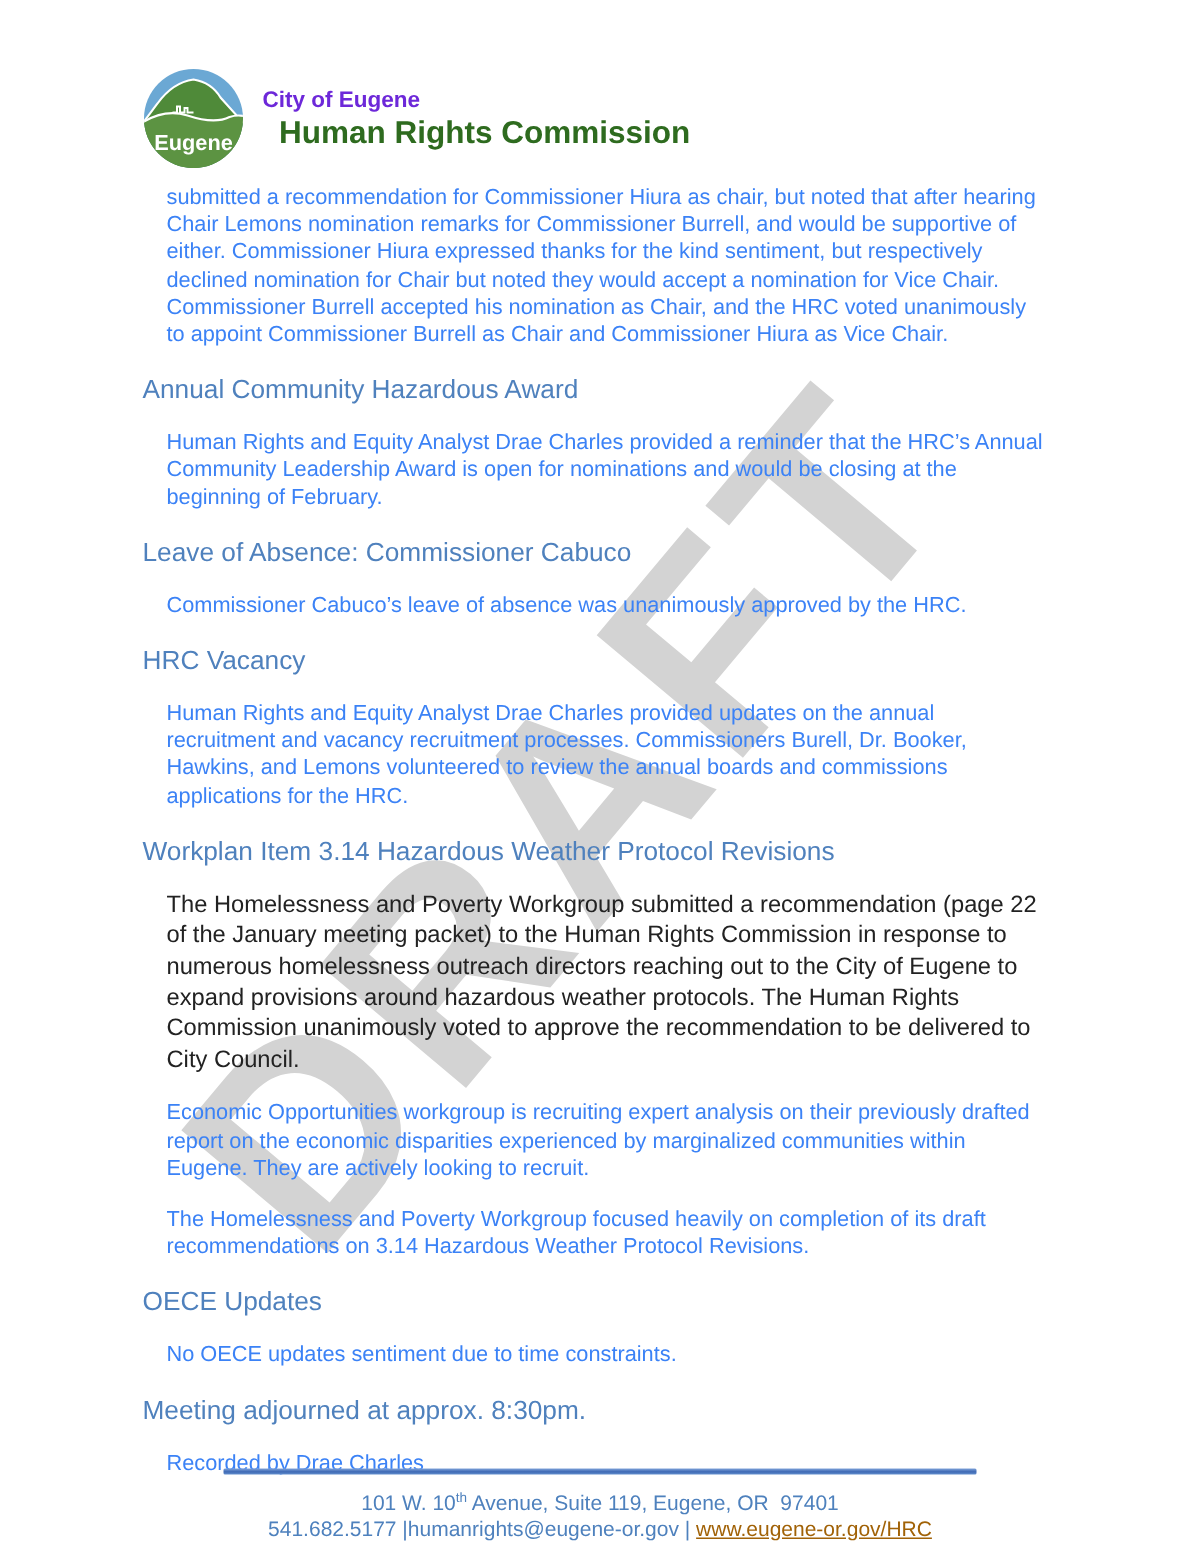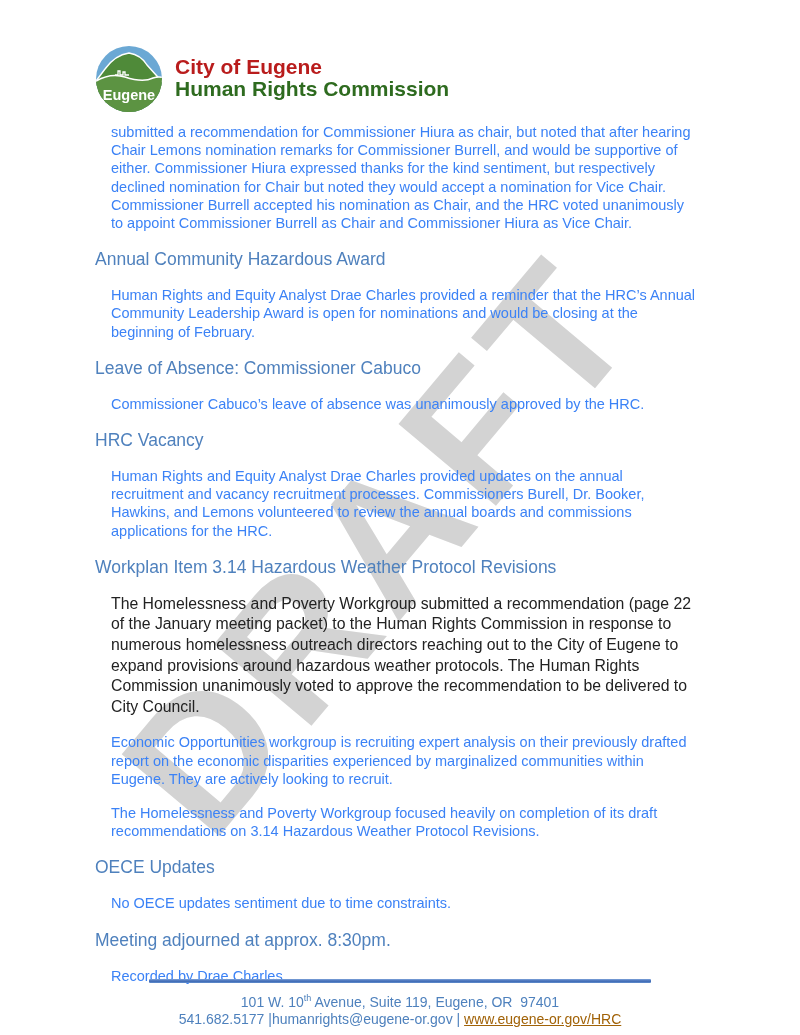--- a/index.html
+++ b/index.html
@@ -11,22 +11,22 @@
   .watermark{
     position:absolute;left:50%;top:545px;z-index:0;
     transform:translate(-53%,-50%) rotate(-50deg);
     font-size:185px;font-weight:600;letter-spacing:10px;
     color:#d3d3d3;white-space:nowrap;user-select:none;
   }
   .content{position:absolute;left:95px;top:45px;width:618px;z-index:1;}
   .masthead{display:flex;align-items:center;}
   .logo{width:68px;height:68px;flex:0 0 68px;}
   .titles{margin-left:12px;}
-  .org-name{font-size:21px;font-weight:bold;color:#b91c1c;line-height:18px;}
-  .commission-name{font-size:21px;font-weight:bold;color:#2e6b1f;line-height:25px;}
+  .org-name{font-size:15px;font-weight:bold;color:#6d28d9;line-height:18px;}
+  .commission-name{font-size:21px;font-weight:bold;color:#2e6b1f;line-height:25px;margin-left:11px;}
   p.body{font-size:14.5px;line-height:18.2px;color:#3b82f6;margin:16px;}
   p.first{margin-top:10px;}
   h2.sec{
     font-size:17.5px;font-weight:400;color:#4f81bd;
     margin:15px 0 6px 0;line-height:22px;
   }
   h2.tight{margin-top:1px;}
   p.big{font-size:15.8px;line-height:20.6px;color:#222;margin:16px;max-width:592px;}
   .footer{position:absolute;left:0;right:0;top:979px;z-index:1;text-align:center;}
   .footer-rule{

